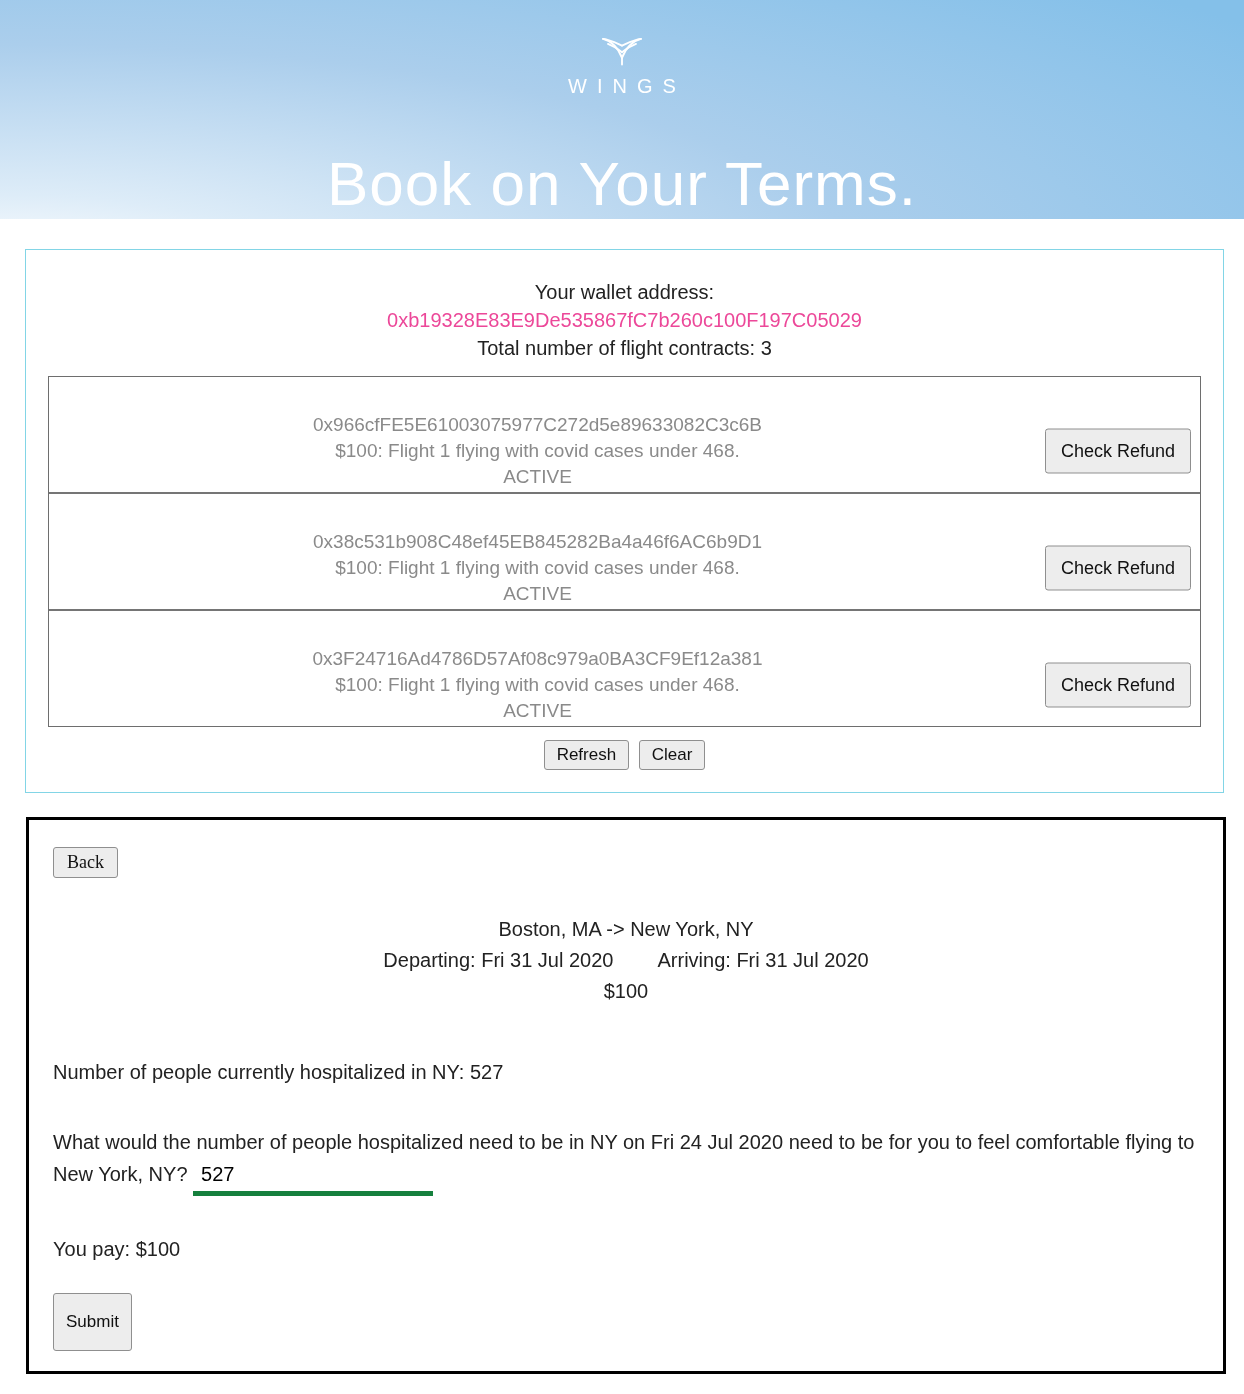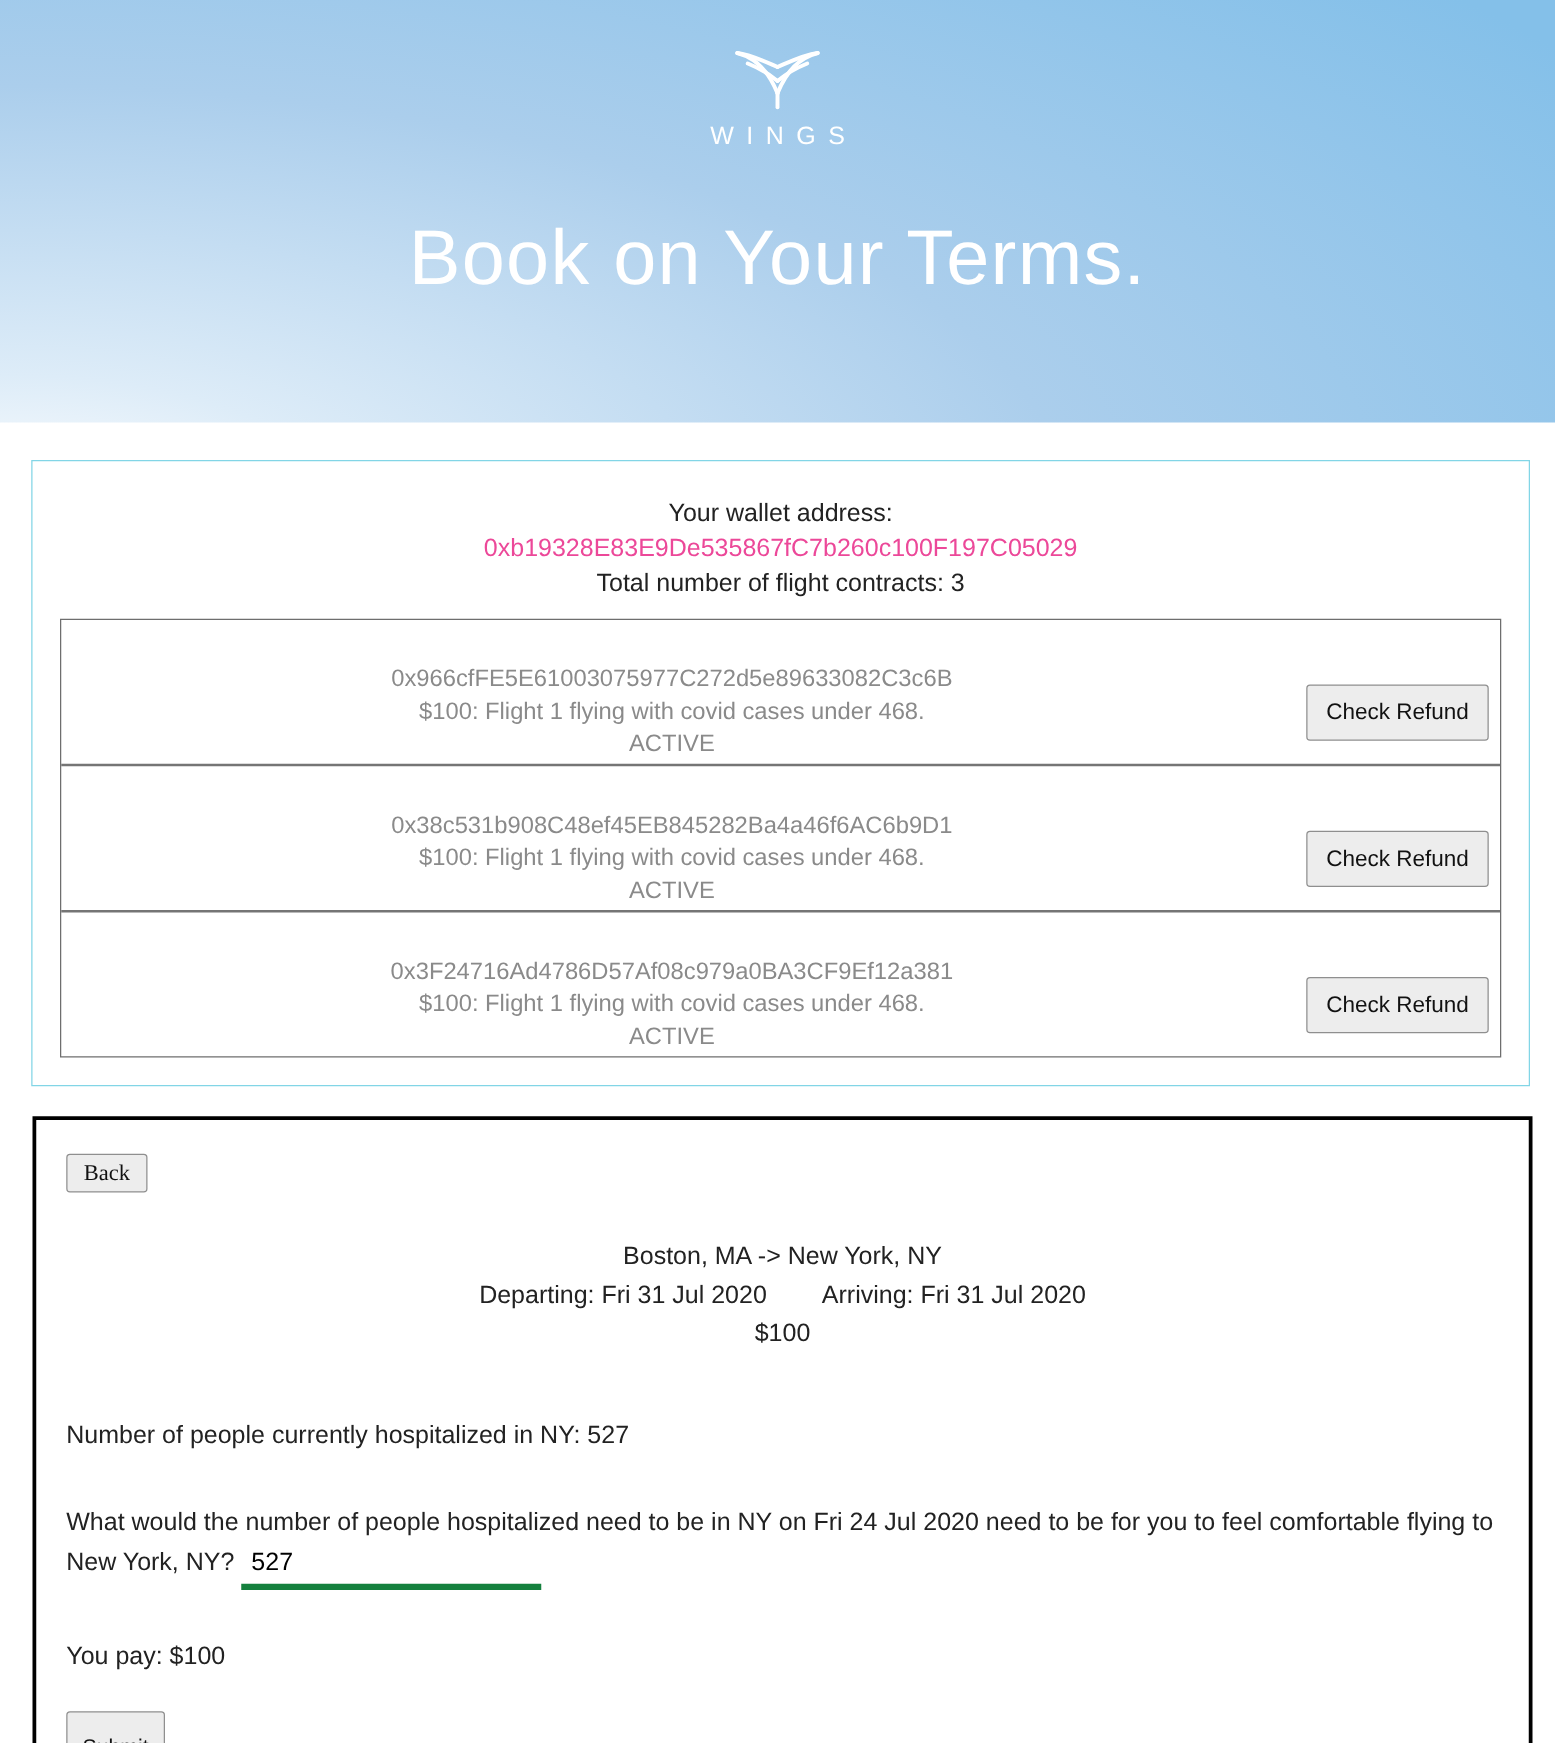--- a/index.html
+++ b/index.html
@@ -6,21 +6,21 @@
   body {
     margin: 0;
     background: #ffffff;
     color: #222;
     font-family: "Liberation Sans", "DejaVu Sans", sans-serif;
     width: 1244px;
     min-height: 1394px;
   }
   
   .banner {
-    height: 338px;
+    height: 219px;
     background: radial-gradient(ellipse 125% 185% at 0% 122%,
       #ffffff 0%, #ddecf8 18%, #abceec 55%, #84c0e9 100%);
     display: flex;
     flex-direction: column;
     align-items: center;
     overflow: hidden;
   }
   .wings-icon { margin-top: 34px; width: 98px; height: 56px; }
   .brand {
     color: #ffffff;
@@ -172,20 +172,24 @@
       <div class="contract-text">
         <div>0x3F24716Ad4786D57Af08c979a0BA3CF9Ef12a381</div>
         <div>$100: Flight 1 flying with covid cases under 468.</div>
         <div>ACTIVE</div>
       </div>
       <button class="btn check-refund">Check Refund</button>
     </div>
 
   </div>
 
+  <div class="table-actions">
+    <button class="btn">Refresh</button>
+    <button class="btn">Clear</button>
+  </div>
 </section>
 
 <section class="booking-panel">
   <button class="btn back-btn">Back</button>
 
   <div class="flight-summary">
     <div>Boston, MA -&gt; New York, NY</div>
     <div>
       <span class="departing">Departing: Fri 31 Jul 2020</span><span>Arriving: Fri 31 Jul 2020</span>
     </div>

